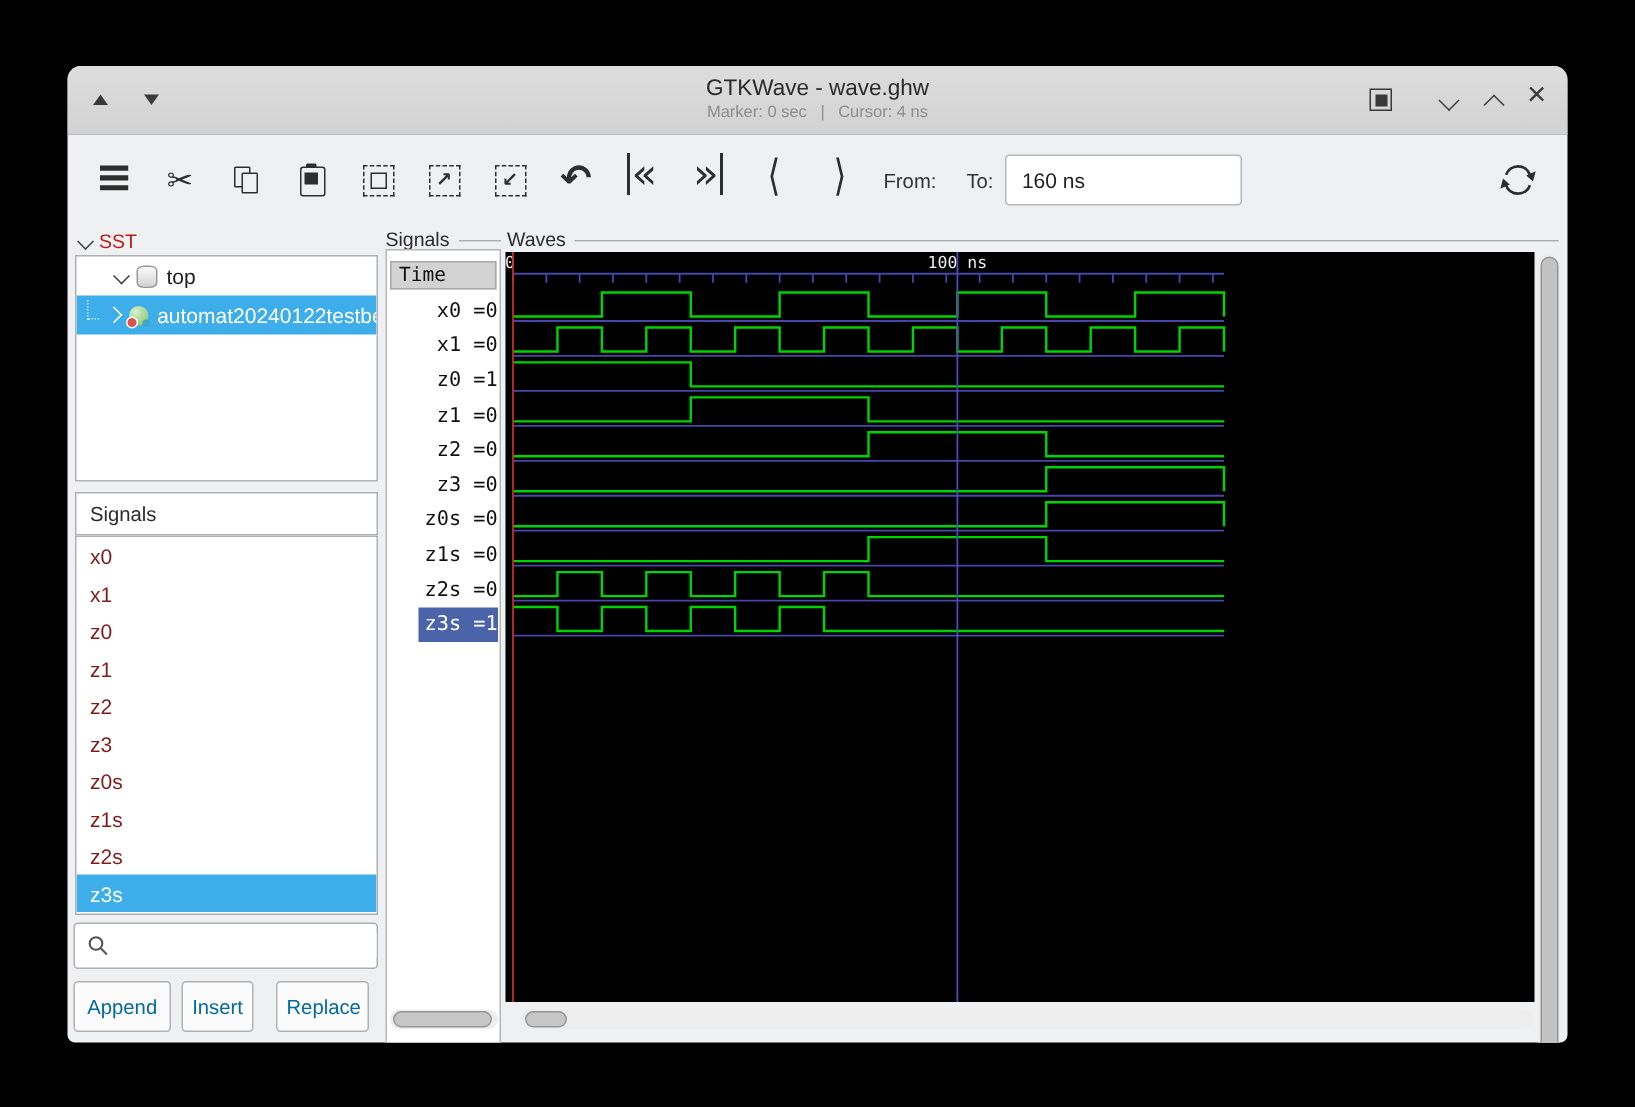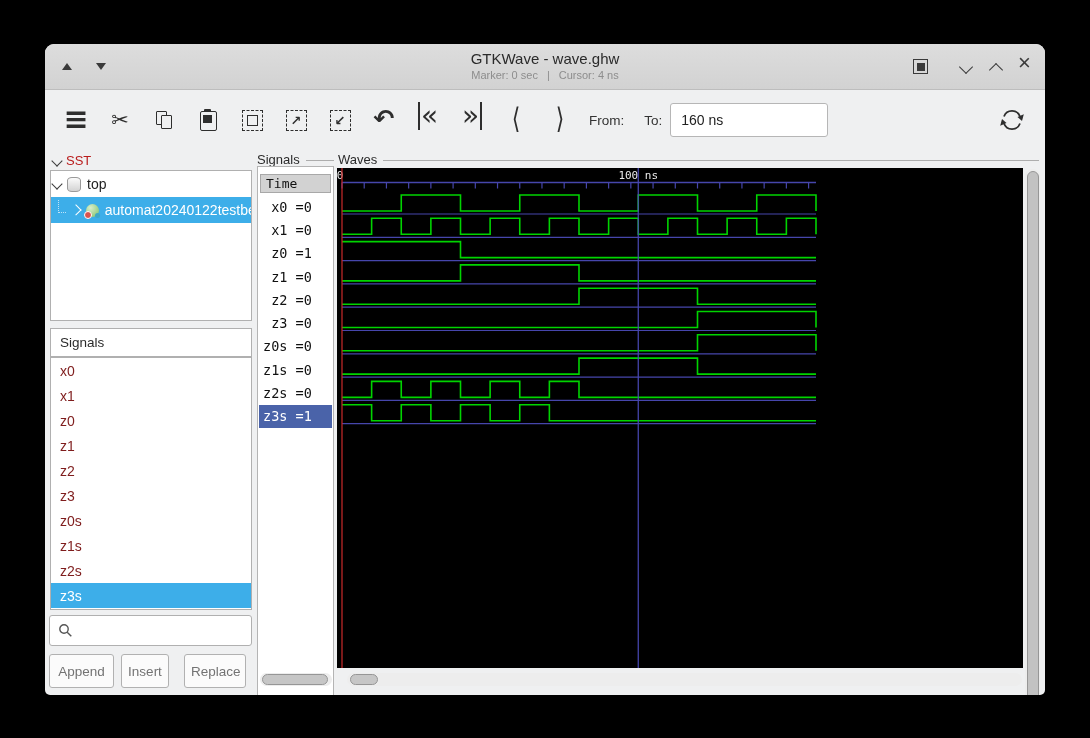--- a/index.html
+++ b/index.html
@@ -59,21 +59,21 @@
   .shape-zoombox .g{font-size:13px;font-weight:bold;font-family:"DejaVu Sans",sans-serif;}
   .fld-label{font-size:13.5px;color:#333;margin-left:12px;margin-right:8px;}
   .fld{height:34px;border:1px solid #b6b6b6;border-radius:3px;background:#fff;padding:0 10px;
        font-size:14px;color:#222;font-family:"Liberation Sans",sans-serif;box-sizing:border-box;}
   .reload{margin-left:auto;}
   
   .sst-head{position:absolute;left:8px;top:109px;display:flex;align-items:center;gap:5px;
             font-size:13px;color:#b91c1c;}
   .tree-box{position:absolute;left:5px;top:126px;width:202px;height:151px;background:#fff;
             border:1px solid #b0b0b0;box-sizing:border-box;overflow:hidden;}
-  .tree-row{height:26px;display:flex;align-items:center;gap:6px;padding-left:2px;font-size:14px;color:#1e1e1e;}
+  .tree-row{height:26px;display:flex;align-items:center;gap:6px;padding-left:26px;font-size:14px;color:#1e1e1e;}
   .tree-row.sel{background:#3daee9;color:#fff;padding-left:5px;}
   .tree-label{white-space:nowrap;overflow:hidden;}
   .scope-ic{width:12px;height:13px;background:linear-gradient(#fbfbfb,#d3d3d3);
             border:1px solid #9a9a9a;border-radius:5px/3.5px;flex:none;}
   .entity-ic{width:13px;height:13px;border-radius:50%;flex:none;position:relative;
             background:radial-gradient(circle at 35% 30%,#d9efcc,#7cbf63);}
   .entity-ic::before{content:"";position:absolute;width:6px;height:6px;border-radius:50%;
             background:#d9534f;left:-2px;bottom:-2px;border:1px solid #fff;}
   .entity-ic::after{content:"";position:absolute;width:5px;height:5px;border-radius:50%;
             background:#3fa7c4;right:-1px;bottom:-1px;}
@@ -84,33 +84,33 @@
             padding-left:9px;font-size:13.5px;color:#2b2b2b;}
   .sig-list{position:absolute;left:5px;top:313px;width:202px;height:253px;background:#fff;
             border:1px solid #b0b0b0;box-sizing:border-box;overflow:hidden;}
   .sig-row{height:25px;display:flex;align-items:center;padding-left:9px;font-size:14px;color:#7f1d1d;}
   .sig-row.sel{background:#3daee9;color:#fff;}
   .search{position:absolute;left:4px;top:571px;width:203px;height:31px;background:#fff;
           border:1px solid #b0b0b0;border-radius:3px;box-sizing:border-box;display:flex;
           align-items:center;padding-left:8px;gap:6px;}
   .search input{border:none;outline:none;flex:1;font-size:13px;min-width:0;}
   .act{position:absolute;top:610px;height:34px;background:#fbfbfb;border:1px solid #b1b1b1;
-       border-radius:3px;font-size:13.5px;color:#737373;font-family:"Liberation Sans",sans-serif;}
+       border-radius:3px;font-size:13.5px;color:#0369a1;font-family:"Liberation Sans",sans-serif;}
   
   .frame-label{position:absolute;display:flex;align-items:center;gap:6px;font-size:13px;
                color:#2b2b2b;height:16px;}
   .frame-label i{flex:1;border-top:1px solid #adadad;margin-top:3px;}
   .values{position:absolute;left:212px;top:122px;width:77px;height:627px;background:#fff;
           border:1px solid #b4b4b4;box-sizing:border-box;}
   .time-head{position:absolute;left:2px;top:7px;right:2px;height:19px;background:#d2d2d2;
              border:1px solid #a8a8a8;box-sizing:border-box;
              font:13px "DejaVu Sans Mono",monospace;color:#111;padding:1px 0 0 5px;}
   .val-rows{position:absolute;left:1px;right:1px;top:28px;}
   .val-row{height:23.3px;font:13.5px "DejaVu Sans Mono",monospace;white-space:pre;
-           display:flex;align-items:center;padding-left:4px;color:#111;}
+           display:flex;align-items:center;padding-left:4px;color:#111;margin-left:20px;}
   .val-row.sel{background:#4a63a9;color:#fff;}
   
   .wave-canvas{position:absolute;left:292px;top:124px;width:686px;height:500px;background:#000;overflow:hidden;}
   .vscroll{position:absolute;left:980px;top:125px;width:15px;height:565px;background:#ededed;border-radius:7px;}
   .vscroll .thumb{position:absolute;left:1.5px;right:1.5px;top:2px;bottom:4px;background:#c2c2c2;
                   border:1px solid #969696;border-radius:7px;}
   .hscroll{position:absolute;top:629px;height:13px;background:#ededed;border-radius:7px;}
   .hscroll .thumb{position:absolute;top:1px;bottom:1px;background:#c6c6c6;border:1px solid #969696;border-radius:6px;}
   .vals-scroll{left:215px;width:72px;}
   .vals-scroll .thumb{left:2px;right:4px;}

